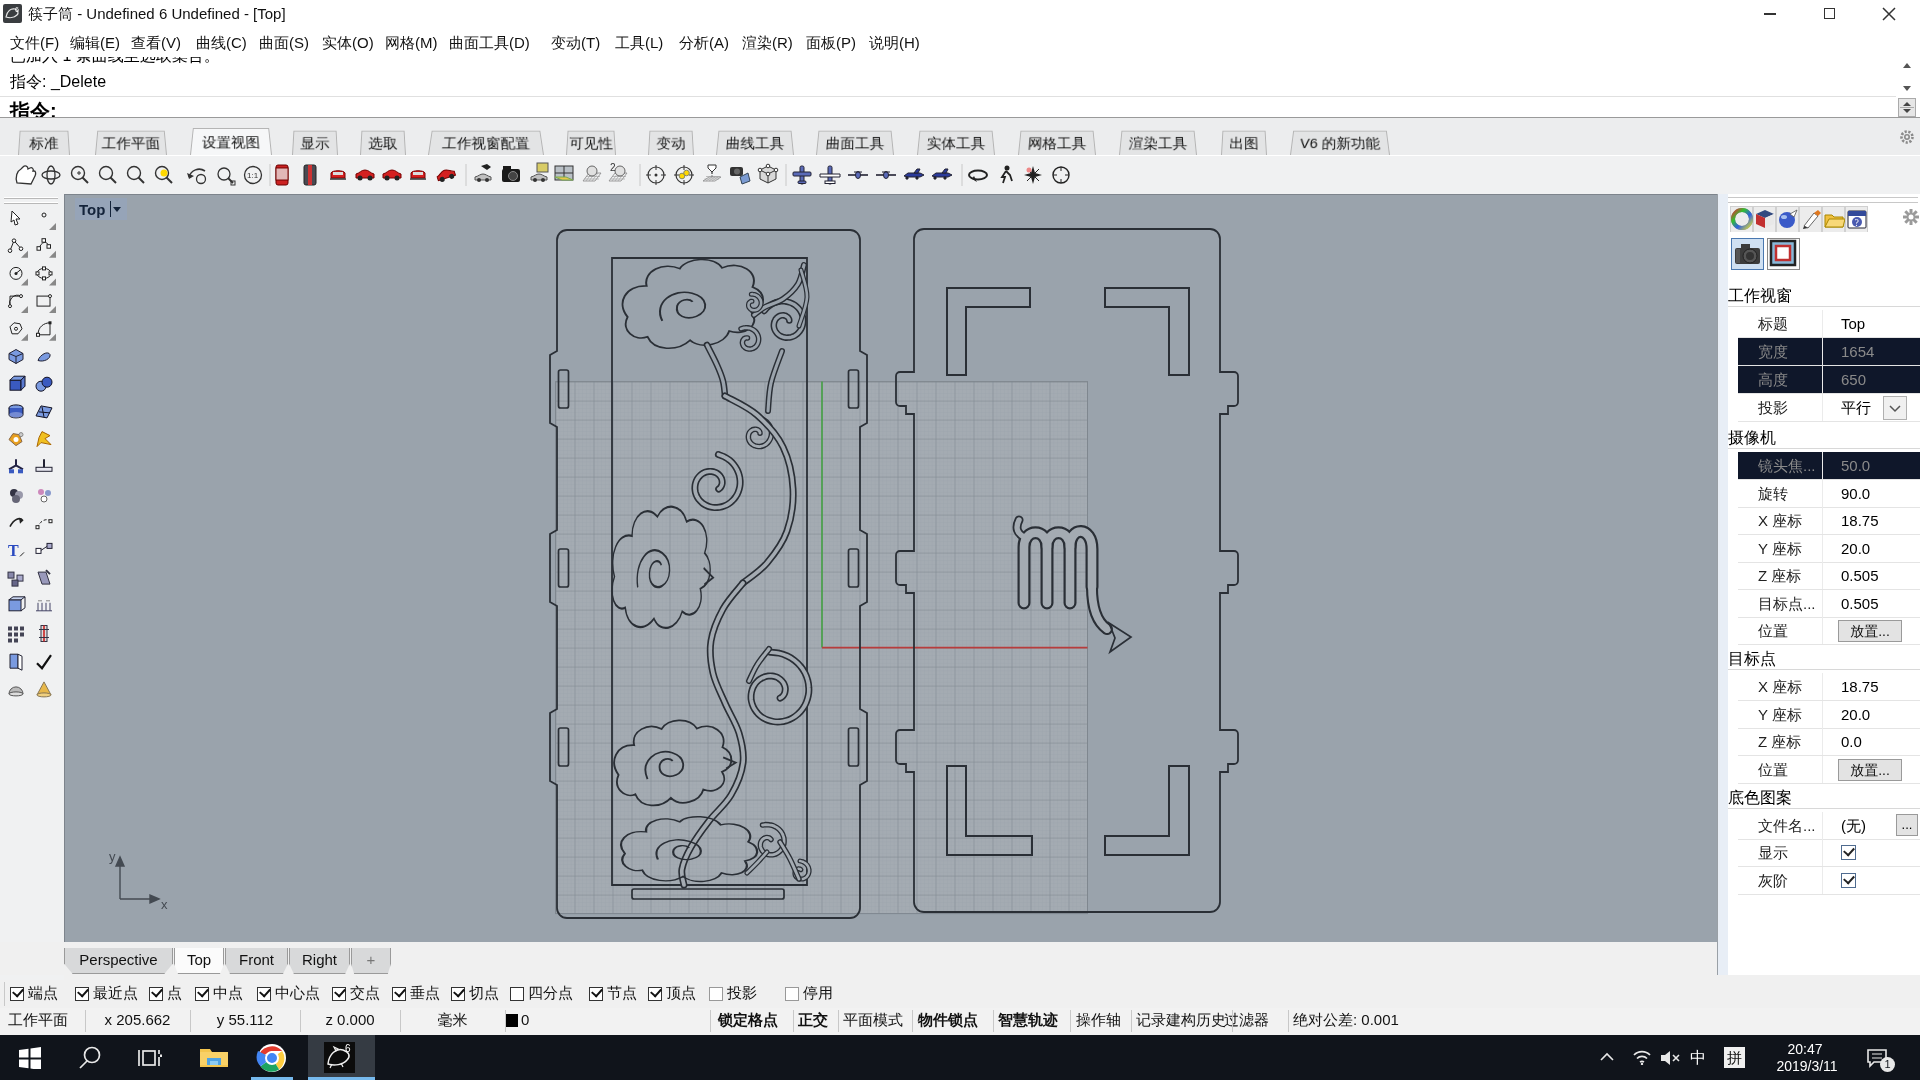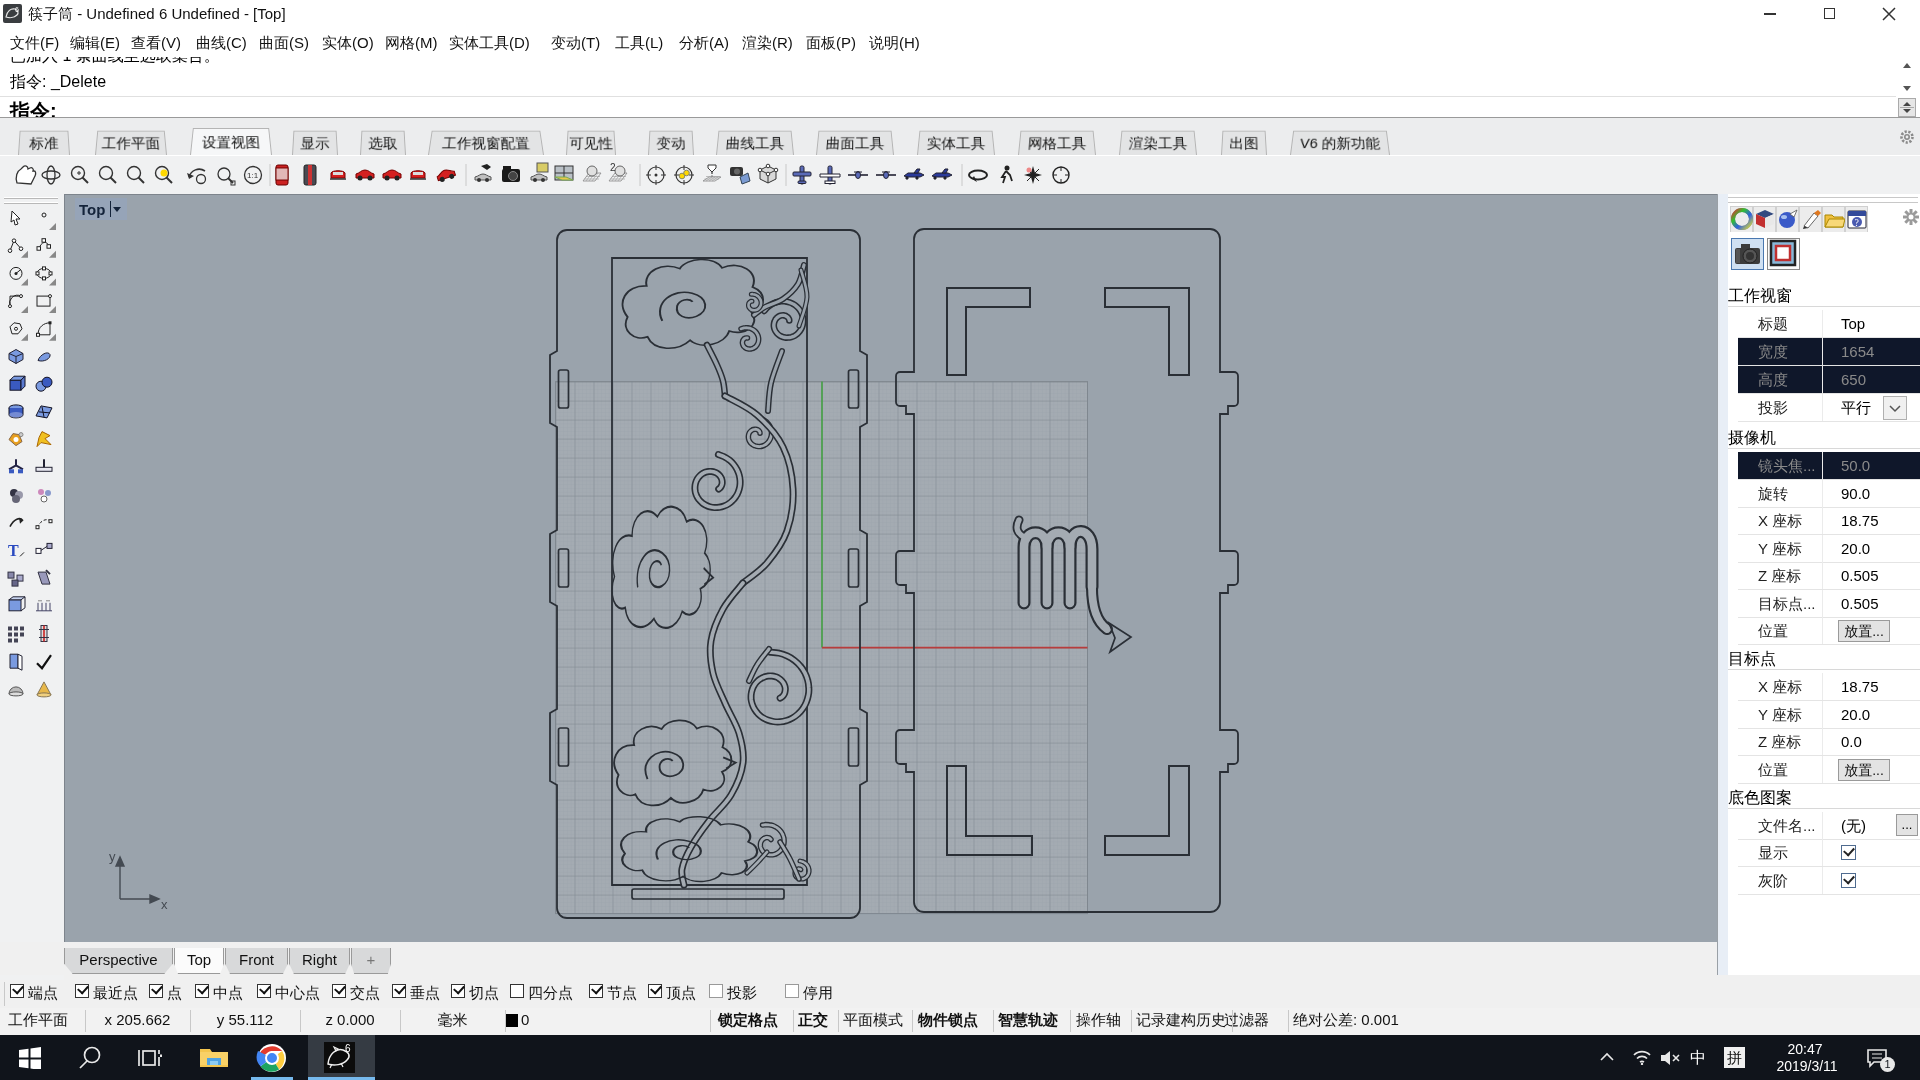--- a/index.html
+++ b/index.html
@@ -14,37 +14,37 @@
 .rtab.active{background:#f6f7f8;top:8px;height:29px;line-height:30px;z-index:3}
 #toolbar{left:0;top:155px;width:1920px;height:39px;background:#f0f1f2;border-top:1px solid #fff}
 #lefttools{left:0;top:194px;width:64px;height:786px;background:#f0f1f2}
 #viewport{left:64px;top:194px;width:1653px;height:748px;background:#9aa3ac;border-top:1px solid #7d848c;border-left:1px solid #7d848c}
 #rightpanel{left:1717px;top:194px;width:203px;height:781px;background:#fff;border-left:1px solid #9aa0a6}
 #vtabs{left:0;top:942px;width:1717px;height:33px;background:#f0f0f0}
 .vtab{position:absolute;top:6px;height:26px;background:#d8d9da;border:1px solid #9a9a9a;border-top:none;
  color:#111;text-align:center;font-size:15px;line-height:24px;clip-path:polygon(0 0,100% 0,100% 60%,92% 100%,8% 100%,0 60%)}
 .vtab.active{background:#fbfbfb;z-index:2}
 #osnap{left:0;top:980px;width:1920px;height:28px;background:#f0f0f0}
-.osn{position:absolute;top:4px;display:flex;font-size:15px;color:#111}
+.osn{position:absolute;top:4px;display:flex;align-items:center;font-size:15px;color:#111}
 .cb{width:14px;height:14px;border:1px solid #333;background:#fff;margin-right:4px;position:relative}
 .cb.c:before{content:"";position:absolute;left:2px;top:0px;width:8px;height:5px;border-left:2px solid #111;border-bottom:2px solid #111;transform:rotate(-48deg)}
 .cb.dis{border:1px solid #999}
 #statusbar{left:0;top:1008px;width:1920px;height:27px;background:#f2f2f2;font-size:15px;color:#111}
 .scell{position:absolute;top:3px;text-align:center}
 .ssep{position:absolute;top:2px;width:1px;height:22px;background:#c8c8c8}
 #taskbar{left:0;top:1035px;width:1920px;height:45px;background:#10141b}
 .trayt{position:absolute;color:#fff;font-size:14px;text-align:center;width:60px}
 #rightpanel .hdr{position:absolute;left:10px;font-size:16px;color:#000}
 .prow{position:absolute;left:20px;width:182px;height:28px;border-bottom:1px solid #e4e4e4;font-size:15px}
 .prow:before{content:"";position:absolute;left:84px;top:0;width:1px;height:100%;background:#ebebeb}
 .plbl{position:absolute;left:20px;top:5px;color:#222}
 .pval{position:absolute;left:103px;top:5px;color:#000}
 .gray .plbl,.gray .pval{color:#8a8a8a}
 .gray{background:#0f172a}
-.pbtn{position:absolute;left:100px;top:3px;width:52px;height:22px;background:#e3e3e3;border:1px solid #9a9a9a;
+.pbtn{position:absolute;left:100px;top:3px;width:64px;height:22px;background:#e3e3e3;border:1px solid #9a9a9a;
  font-size:14px;text-align:center;line-height:20px;color:#111}
 .pcb{position:absolute;left:103px;top:6px;width:15px;height:15px;border:1px solid #4f6b8f;background:#fff}
 .pcb:before{content:"";position:absolute;left:2px;top:1px;width:8px;height:5px;border-left:2px solid #222;border-bottom:2px solid #222;transform:rotate(-48deg)}
 </style></head><body>
 <div id="titlebar" class="abs">
     <div class="abs" style="left:3px;top:4px;width:19px;height:19px;background:#3a3d40;border-radius:2px"><svg width="19" height="19" viewBox="0 0 19 19" style="">
         <path d="M3,13 C4,7 8,4 12,5 C15,6 16,9 14,11 C11,14 6,14 3,13 Z" fill="none" stroke="#e8e8e8" stroke-width="1.2"></path>
         <text x="12" y="8" font-size="7" fill="#fff" font-family="Liberation Sans">6</text>
       </svg></div>
     <div class="abs" style="left:28px;top:5px;font-size:15px;color:#111">筷子筒 - Undefined 6 Undefined - [Top]</div>
@@ -55,21 +55,21 @@
     </svg>
   </div>
 <div id="menubar" class="abs">
     <div class="menu-item" style="left:10px">文件(F)</div>
     <div class="menu-item" style="left:70px">编辑(E)</div>
     <div class="menu-item" style="left:131px">查看(V)</div>
     <div class="menu-item" style="left:196px">曲线(C)</div>
     <div class="menu-item" style="left:259px">曲面(S)</div>
     <div class="menu-item" style="left:322px">实体(O)</div>
     <div class="menu-item" style="left:385px">网格(M)</div>
-    <div class="menu-item" style="left:449px">实体工具(D)</div>
+    <div class="menu-item" style="left:449px">曲面工具(D)</div>
     <div class="menu-item" style="left:551px">变动(T)</div>
     <div class="menu-item" style="left:615px">工具(L)</div>
     <div class="menu-item" style="left:679px">分析(A)</div>
     <div class="menu-item" style="left:742px">渲染(R)</div>
     <div class="menu-item" style="left:806px">面板(P)</div>
     <div class="menu-item" style="left:869px">说明(H)</div>
   </div>
 <div id="cmdarea" class="abs">
     <div class="abs" style="left:10px;top:-11px;font-size:16px">已加入 1 条曲线至选取集合。</div>
     <div class="abs" style="left:10px;top:15px;font-size:16px">指令: _Delete</div>

